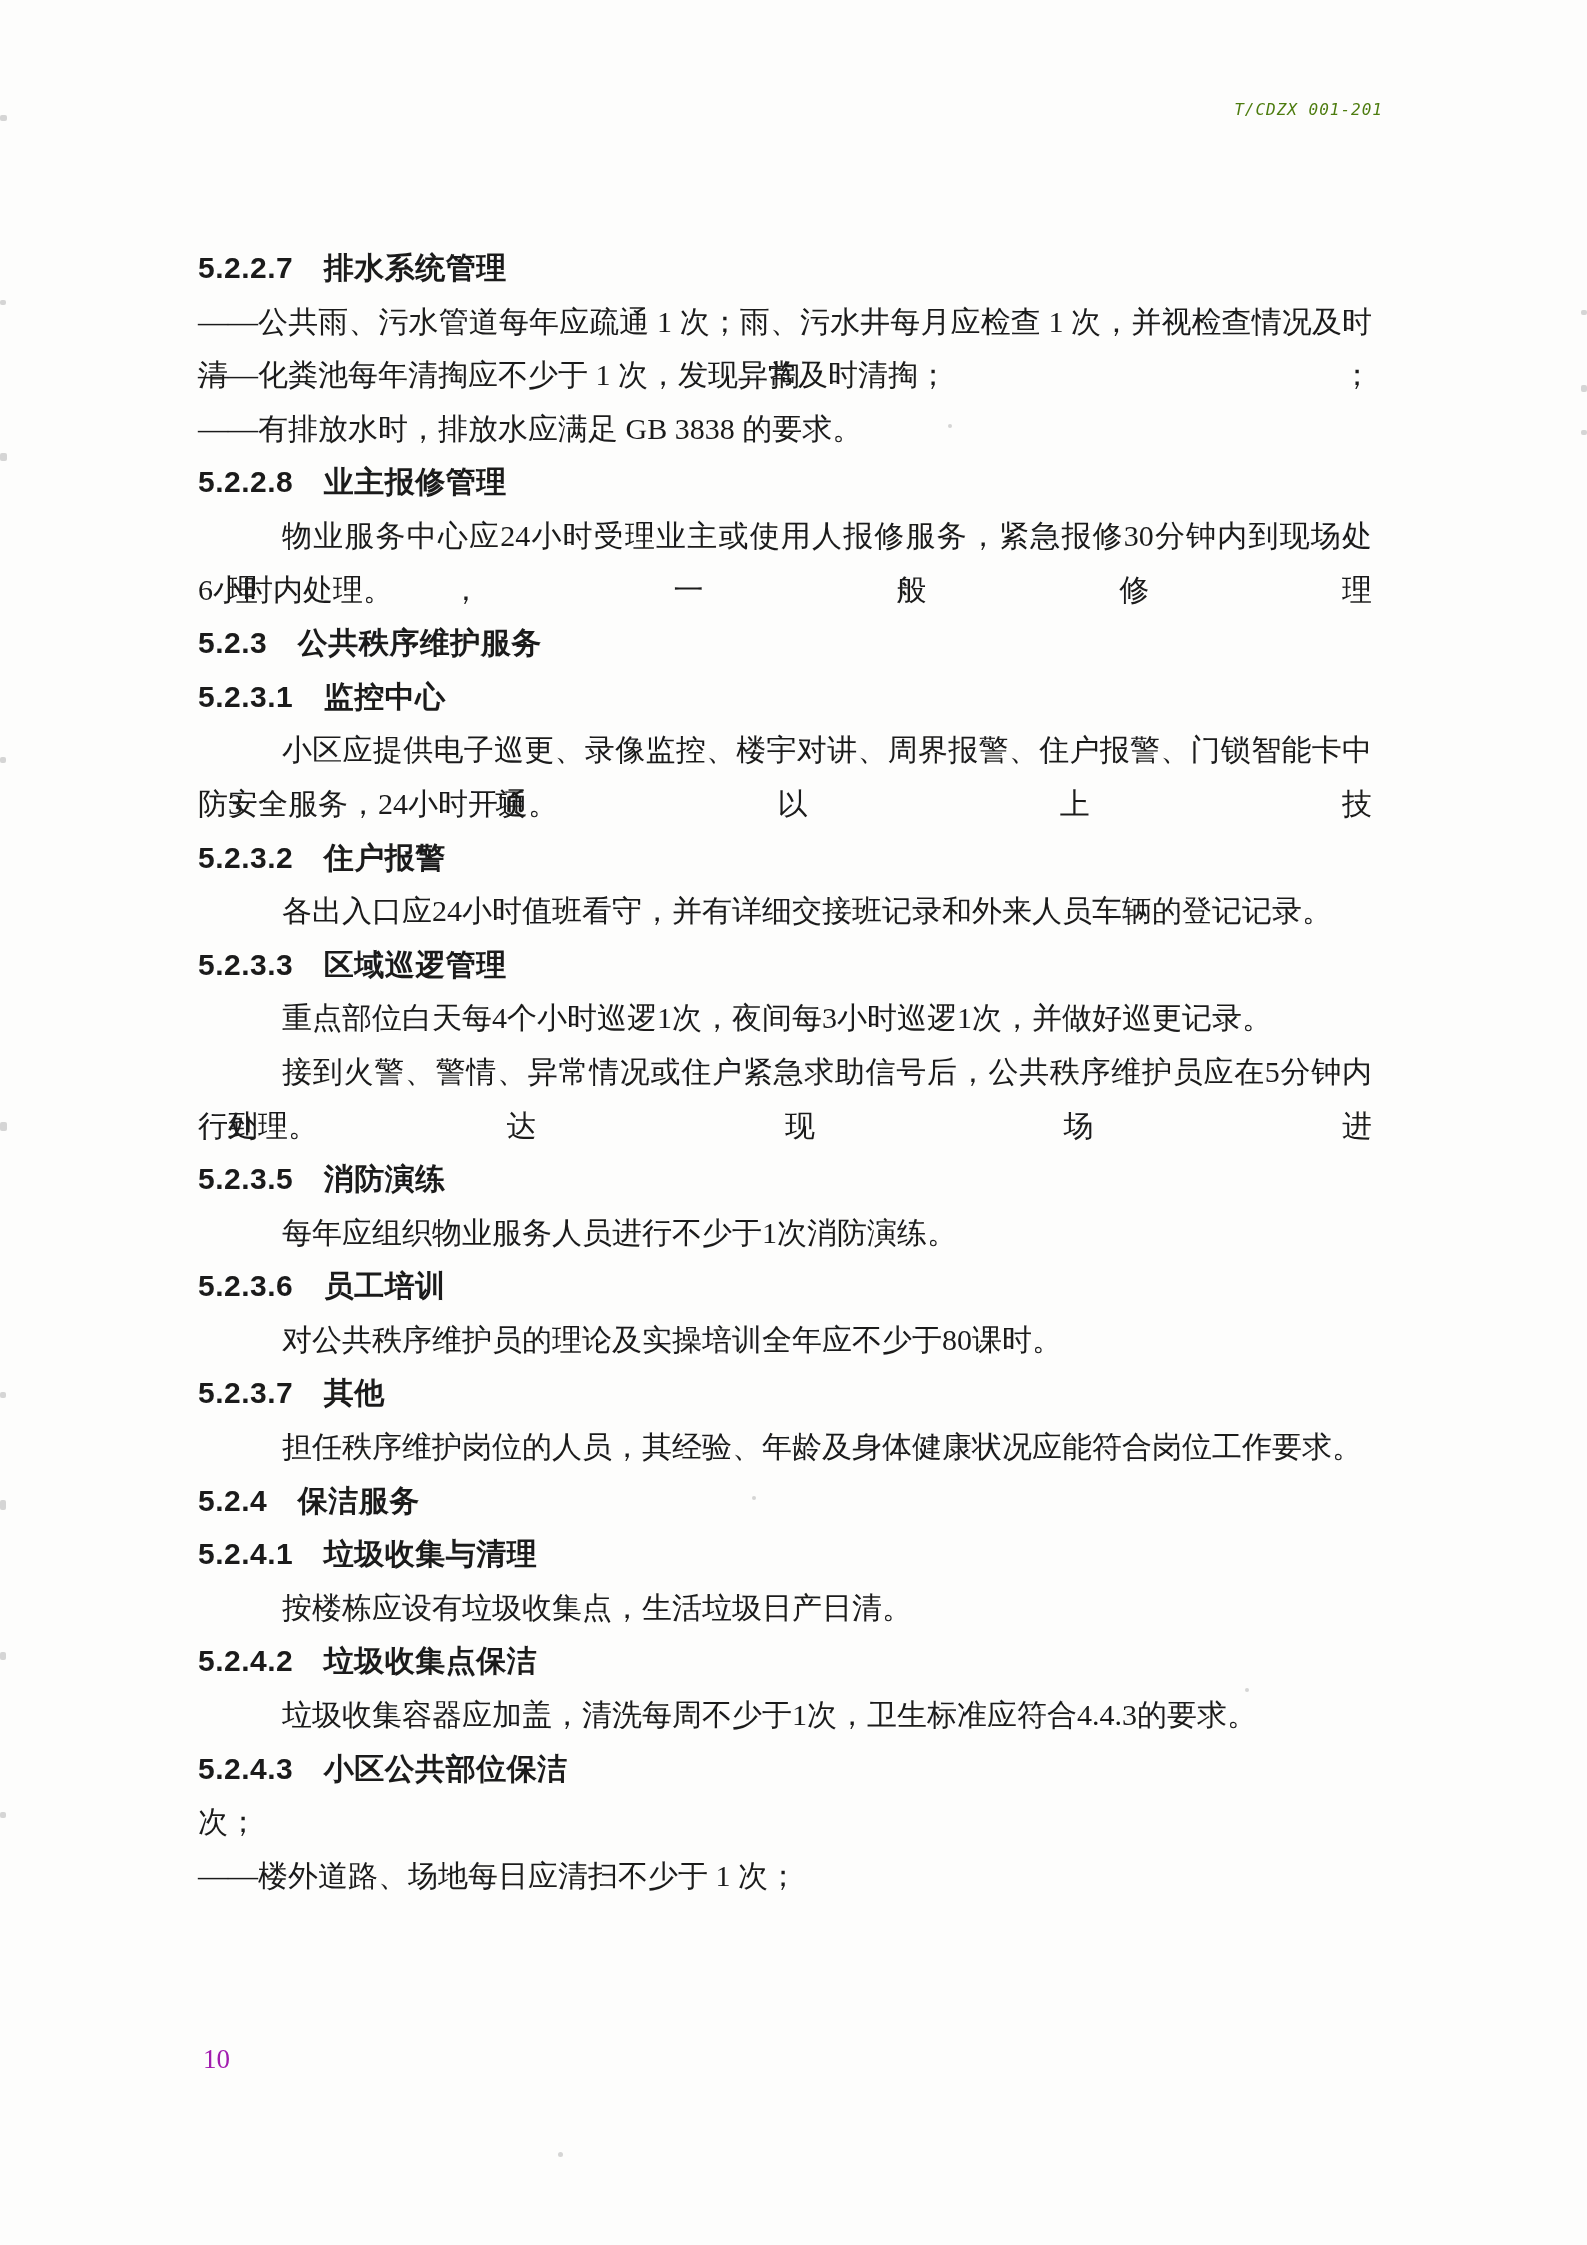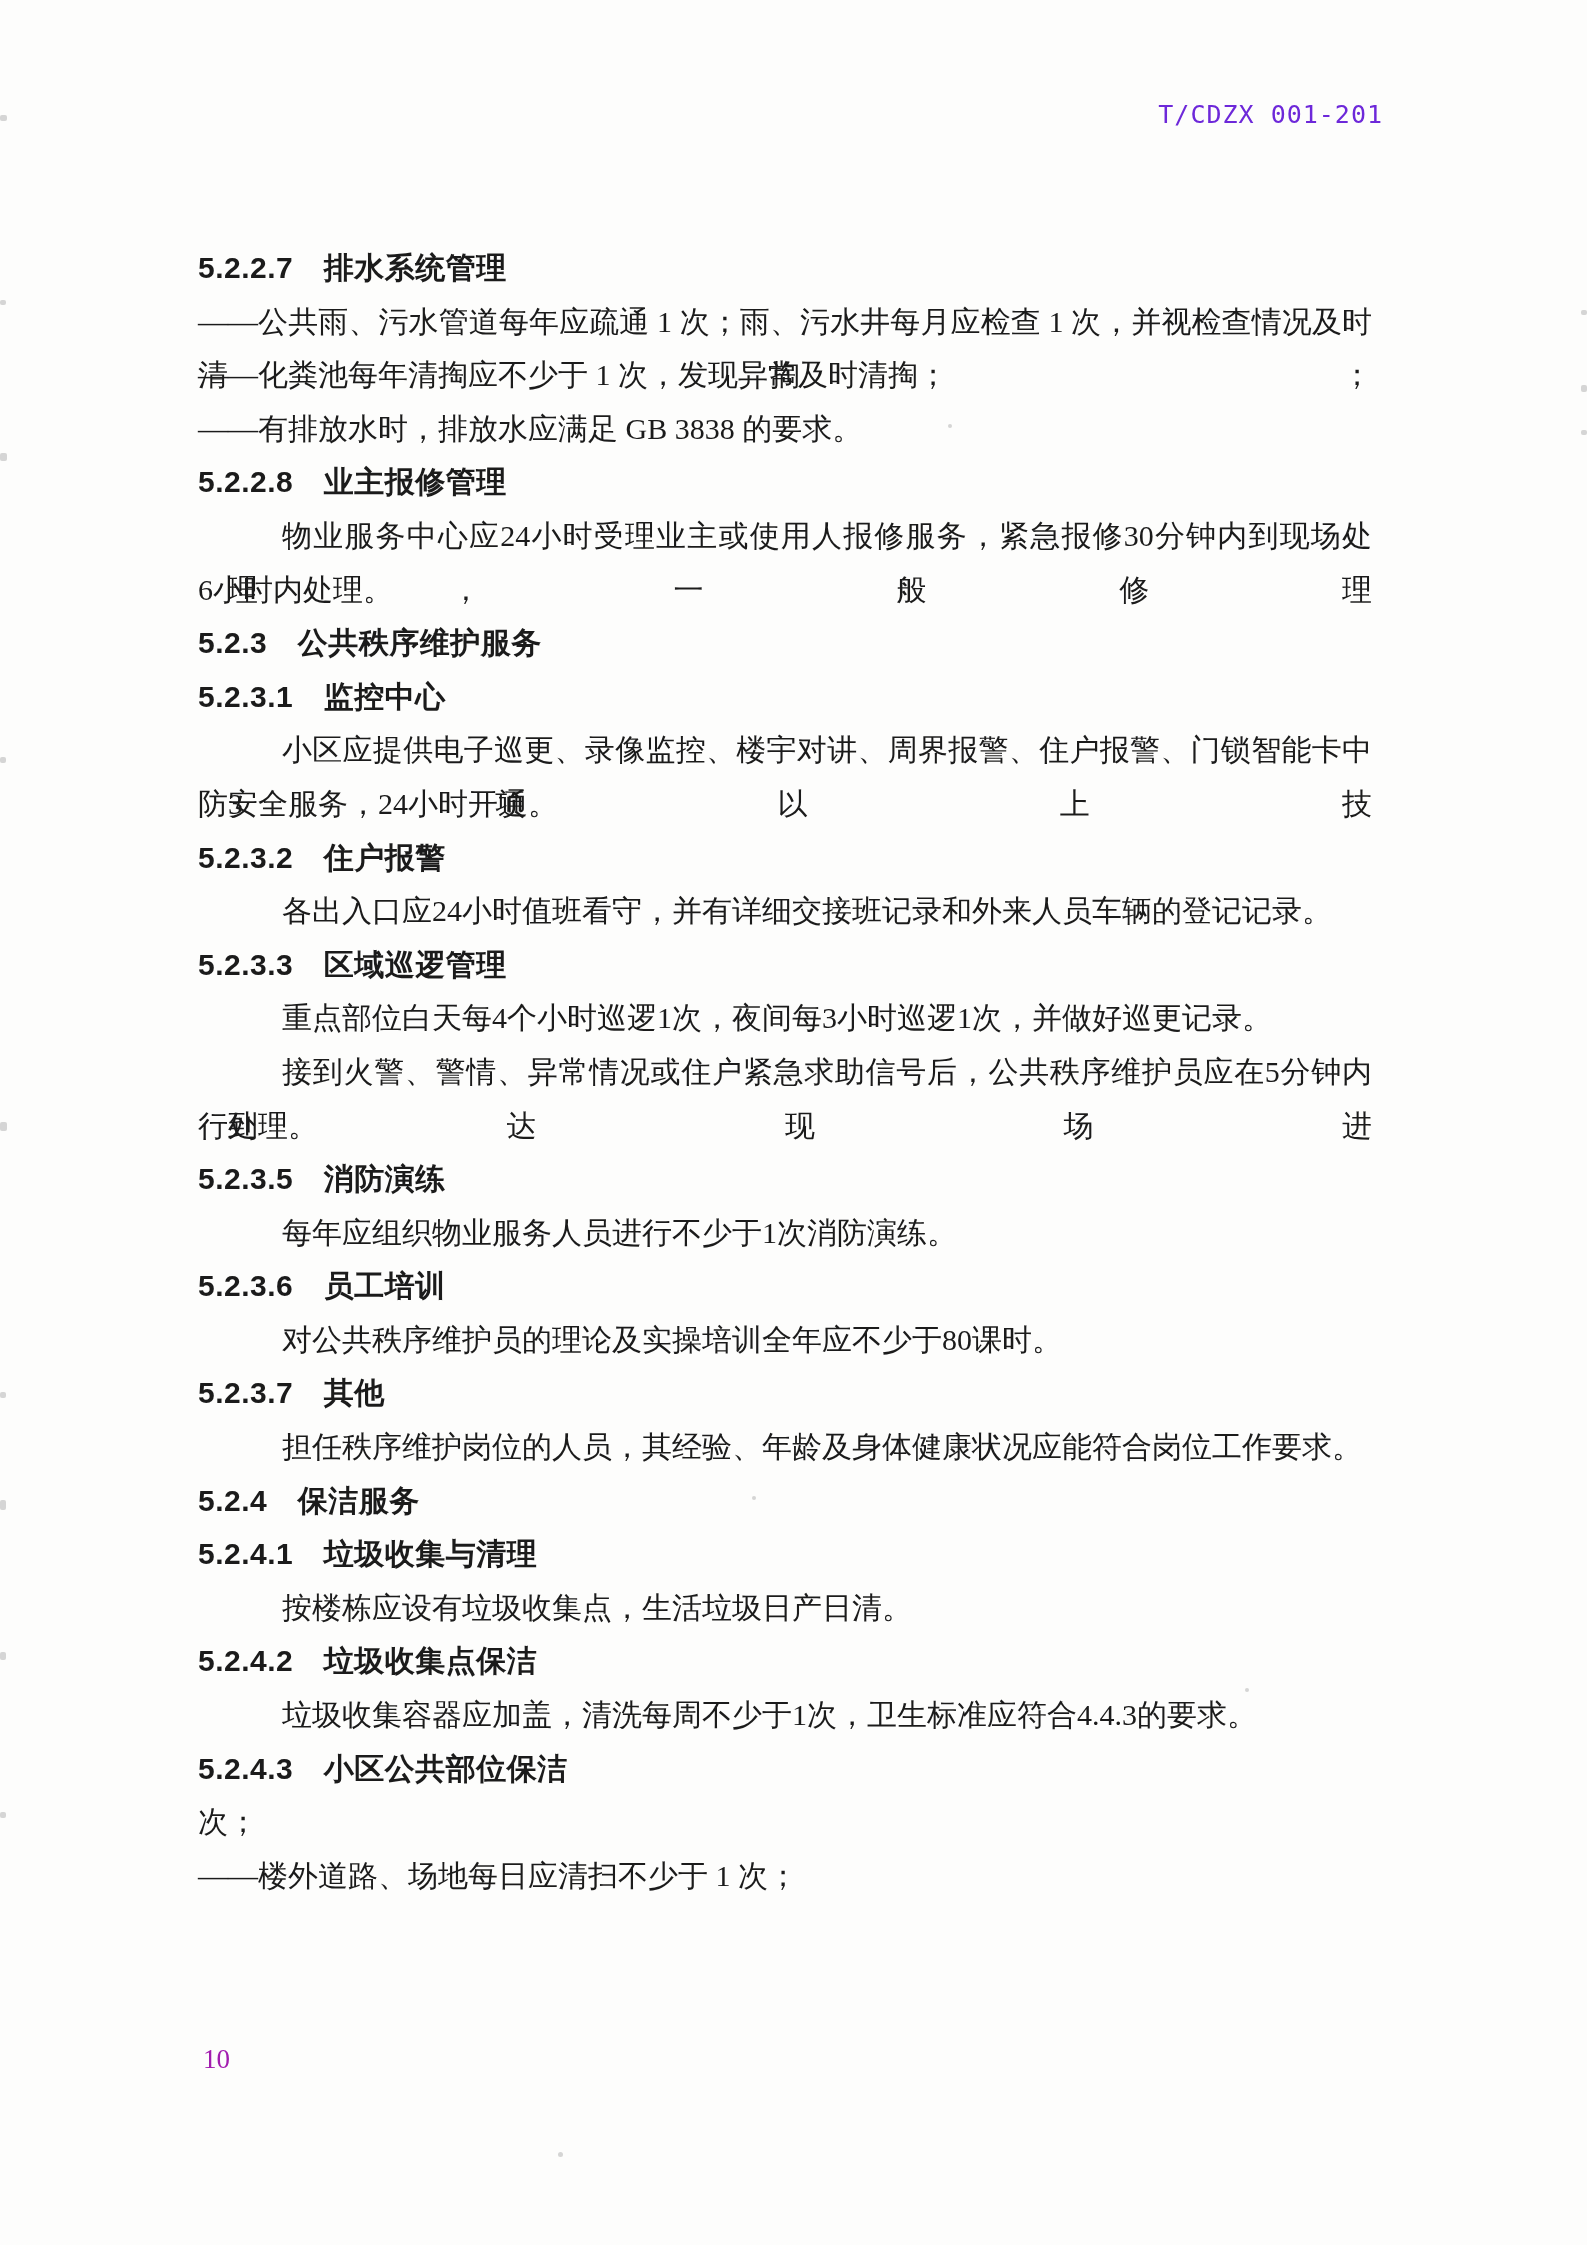--- a/index.html
+++ b/index.html
@@ -9,23 +9,24 @@
     margin:0 auto;
     background:#fdfdfc;
     overflow:hidden;
     color:#1b1b1b;
     font-family:"Liberation Serif","DejaVu Serif",serif;
   }
   .header-code {
     position:absolute;
     top:100px; right:204px;
     font-family:"DejaVu Sans Mono","Liberation Mono",monospace;
-    font-size:25px;
+    font-size:16px;
     letter-spacing:1px;
-    color:#6d28d9;
+    color:#4d7c0f;
+    font-style:italic;
   }
   .content {
     position:absolute;
     left:198px; top:241px;
     width:1174px;
   }
   .line {
     height:53.6px;
     line-height:53.6px;
     font-size:30px;

